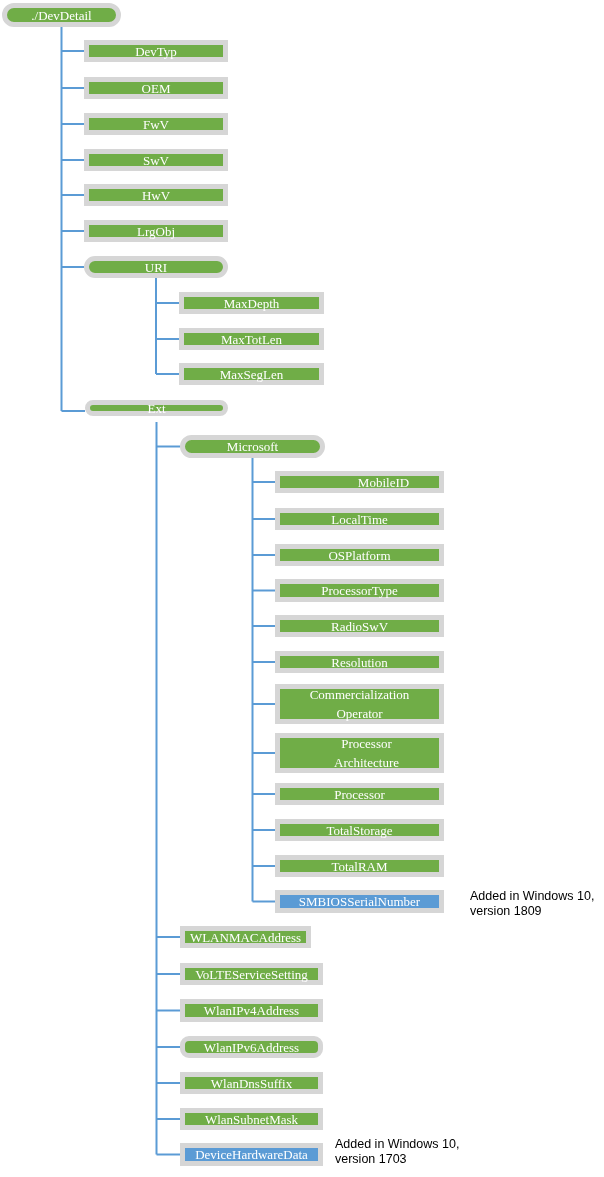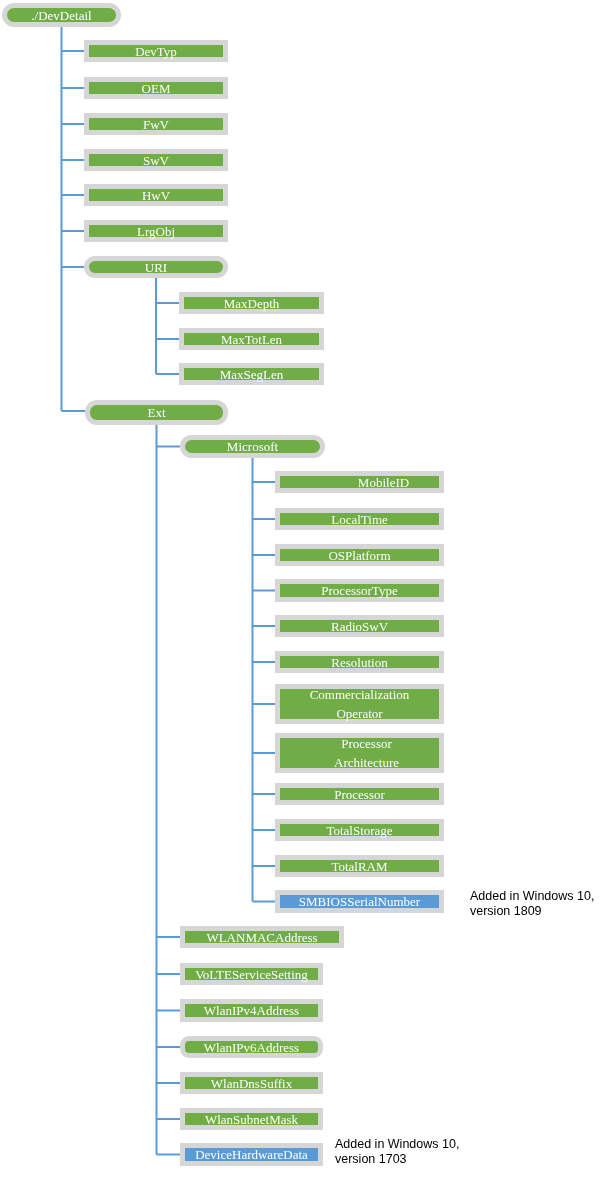--- a/index.html
+++ b/index.html
@@ -85,37 +85,37 @@
       <div class="node rect" style="left: 84px; top: 40px; width: 144px; height: 22px; background: rgb(112, 173, 71); border-color: rgb(214, 214, 214); color: rgb(255, 255, 255);">DevTyp</div>
       <div class="node rect" style="left: 84px; top: 77px; width: 144px; height: 22px; background: rgb(112, 173, 71); border-color: rgb(214, 214, 214); color: rgb(255, 255, 255);">OEM</div>
       <div class="node rect" style="left: 84px; top: 113px; width: 144px; height: 22px; background: rgb(112, 173, 71); border-color: rgb(214, 214, 214); color: rgb(255, 255, 255);">FwV</div>
       <div class="node rect" style="left: 84px; top: 149px; width: 144px; height: 22px; background: rgb(112, 173, 71); border-color: rgb(214, 214, 214); color: rgb(255, 255, 255);">SwV</div>
       <div class="node rect" style="left: 84px; top: 184px; width: 144px; height: 22px; background: rgb(112, 173, 71); border-color: rgb(214, 214, 214); color: rgb(255, 255, 255);">HwV</div>
       <div class="node rect" style="left: 84px; top: 220px; width: 144px; height: 22px; background: rgb(112, 173, 71); border-color: rgb(214, 214, 214); color: rgb(255, 255, 255);">LrgObj</div>
       <div class="node pill" style="left: 84px; top: 256px; width: 144px; height: 22px; background: rgb(112, 173, 71); border-color: rgb(214, 214, 214); color: rgb(255, 255, 255);">URI</div>
       <div class="node rect" style="left: 179px; top: 292px; width: 145px; height: 22px; background: rgb(112, 173, 71); border-color: rgb(214, 214, 214); color: rgb(255, 255, 255);">MaxDepth</div>
       <div class="node rect" style="left: 179px; top: 328px; width: 145px; height: 22px; background: rgb(112, 173, 71); border-color: rgb(214, 214, 214); color: rgb(255, 255, 255);">MaxTotLen</div>
       <div class="node rect" style="left: 179px; top: 363px; width: 145px; height: 22px; background: rgb(112, 173, 71); border-color: rgb(214, 214, 214); color: rgb(255, 255, 255);">MaxSegLen</div>
-      <div class="node pill" style="left: 85px; top: 400px; width: 143px; height: 25px; background: rgb(112, 173, 71); border-color: rgb(214, 214, 214); color: rgb(255, 255, 255);">Ext</div>
+      <div class="node pill" style="left: 85px; top: 400px; width: 143px; height: 16px; background: rgb(112, 173, 71); border-color: rgb(214, 214, 214); color: rgb(255, 255, 255);">Ext</div>
       <div class="node pill" style="left: 180px; top: 435px; width: 145px; height: 23px; background: rgb(112, 173, 71); border-color: rgb(214, 214, 214); color: rgb(255, 255, 255);">Microsoft</div>
       <div class="node rect" style="left: 275px; top: 471px; width: 169px; height: 22px; background: rgb(112, 173, 71); border-color: rgb(214, 214, 214); color: rgb(255, 255, 255); padding-left: 48px;">MobileID</div>
       <div class="node rect" style="left: 275px; top: 508px; width: 169px; height: 22px; background: rgb(112, 173, 71); border-color: rgb(214, 214, 214); color: rgb(255, 255, 255);">LocalTime</div>
       <div class="node rect" style="left: 275px; top: 544px; width: 169px; height: 22px; background: rgb(112, 173, 71); border-color: rgb(214, 214, 214); color: rgb(255, 255, 255);">OSPlatform</div>
       <div class="node rect" style="left: 275px; top: 579px; width: 169px; height: 23px; background: rgb(112, 173, 71); border-color: rgb(214, 214, 214); color: rgb(255, 255, 255);">ProcessorType</div>
       <div class="node rect" style="left: 275px; top: 615px; width: 169px; height: 22px; background: rgb(112, 173, 71); border-color: rgb(214, 214, 214); color: rgb(255, 255, 255);">RadioSwV</div>
       <div class="node rect" style="left: 275px; top: 651px; width: 169px; height: 22px; background: rgb(112, 173, 71); border-color: rgb(214, 214, 214); color: rgb(255, 255, 255);">Resolution</div>
       <div class="node rect" style="left: 275px; top: 684px; width: 169px; height: 40px; background: rgb(112, 173, 71); border-color: rgb(214, 214, 214); color: rgb(255, 255, 255);">Commercialization
 Operator</div>
       <div class="node rect" style="left: 275px; top: 733px; width: 169px; height: 40px; background: rgb(112, 173, 71); border-color: rgb(214, 214, 214); color: rgb(255, 255, 255); padding-left: 14px;">Processor
 Architecture</div>
       <div class="node rect" style="left: 275px; top: 783px; width: 169px; height: 22px; background: rgb(112, 173, 71); border-color: rgb(214, 214, 214); color: rgb(255, 255, 255);">Processor</div>
       <div class="node rect" style="left: 275px; top: 819px; width: 169px; height: 22px; background: rgb(112, 173, 71); border-color: rgb(214, 214, 214); color: rgb(255, 255, 255);">TotalStorage</div>
       <div class="node rect" style="left: 275px; top: 855px; width: 169px; height: 22px; background: rgb(112, 173, 71); border-color: rgb(214, 214, 214); color: rgb(255, 255, 255);">TotalRAM</div>
       <div class="node rect" style="left: 275px; top: 890px; width: 169px; height: 23px; background: rgb(91, 155, 213); border-color: rgb(214, 214, 214); color: rgb(255, 255, 255);">SMBIOSSerialNumber</div>
-      <div class="node rect" style="left: 180px; top: 926px; width: 164px; height: 22px; background: rgb(112, 173, 71); border-color: rgb(214, 214, 214); color: rgb(255, 255, 255);">WLANMACAddress</div>
+      <div class="node rect" style="left: 180px; top: 926px; width: 131px; height: 22px; background: rgb(112, 173, 71); border-color: rgb(214, 214, 214); color: rgb(255, 255, 255);">WLANMACAddress</div>
       <div class="node rect" style="left: 180px; top: 963px; width: 143px; height: 22px; background: rgb(112, 173, 71); border-color: rgb(214, 214, 214); color: rgb(255, 255, 255);">VoLTEServiceSetting</div>
       <div class="node rect" style="left: 180px; top: 999px; width: 143px; height: 23px; background: rgb(112, 173, 71); border-color: rgb(214, 214, 214); color: rgb(255, 255, 255);">WlanIPv4Address</div>
       <div class="node rect" style="left: 180px; top: 1036px; width: 143px; height: 22px; background: rgb(112, 173, 71); border-color: rgb(214, 214, 214); color: rgb(255, 255, 255); border-radius: 9px;">WlanIPv6Address</div>
       <div class="node rect" style="left: 180px; top: 1072px; width: 143px; height: 22px; background: rgb(112, 173, 71); border-color: rgb(214, 214, 214); color: rgb(255, 255, 255);">WlanDnsSuffix</div>
       <div class="node rect" style="left: 180px; top: 1108px; width: 143px; height: 22px; background: rgb(112, 173, 71); border-color: rgb(214, 214, 214); color: rgb(255, 255, 255);">WlanSubnetMask</div>
       <div class="node rect" style="left: 180px; top: 1143px; width: 143px; height: 23px; background: rgb(91, 155, 213); border-color: rgb(214, 214, 214); color: rgb(255, 255, 255);">DeviceHardwareData</div>
     </div>
   <div id="annotations-layer">
       <div class="annotation" style="left: 470px; top: 889px; color: rgb(0, 0, 0);">
         <div>Added in Windows 10,</div>

